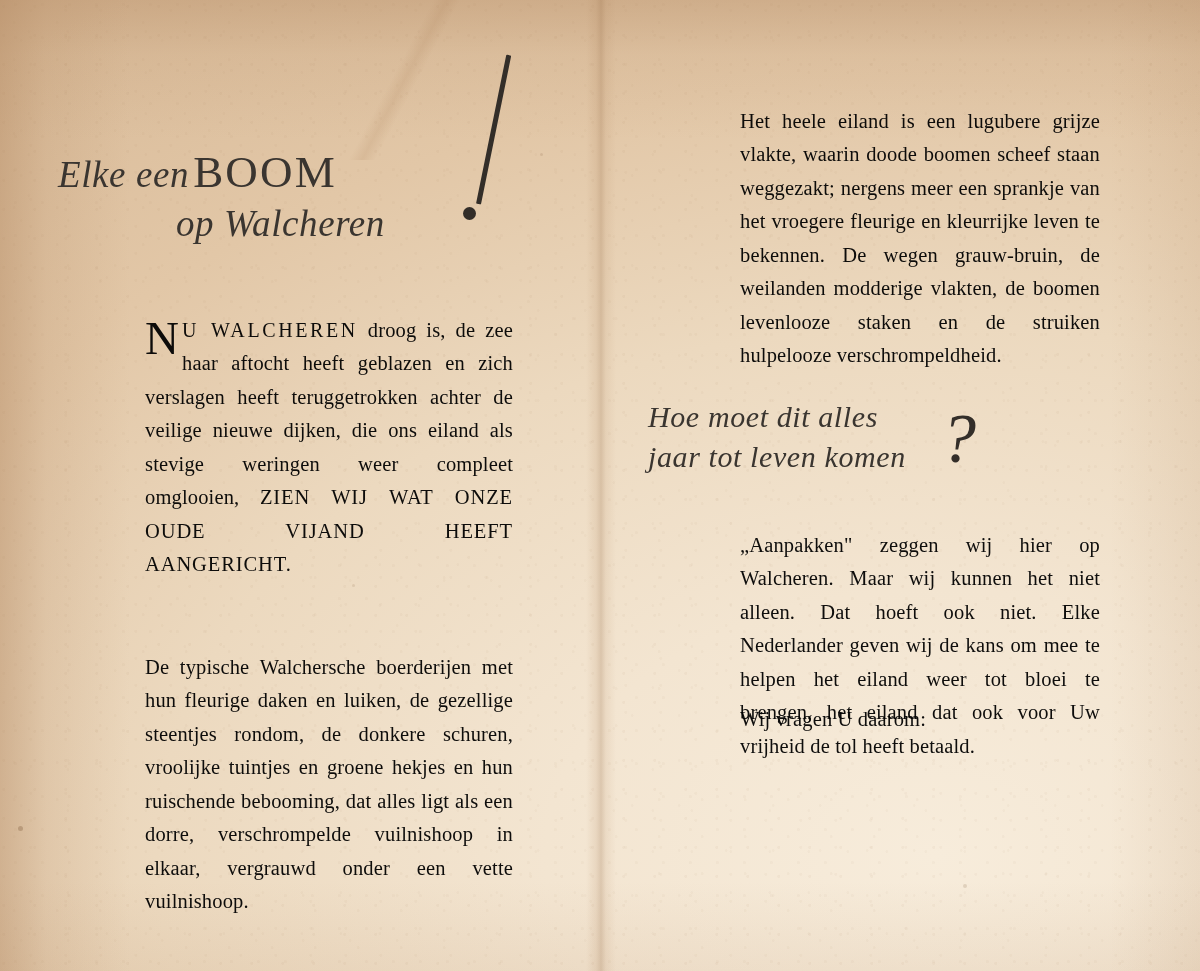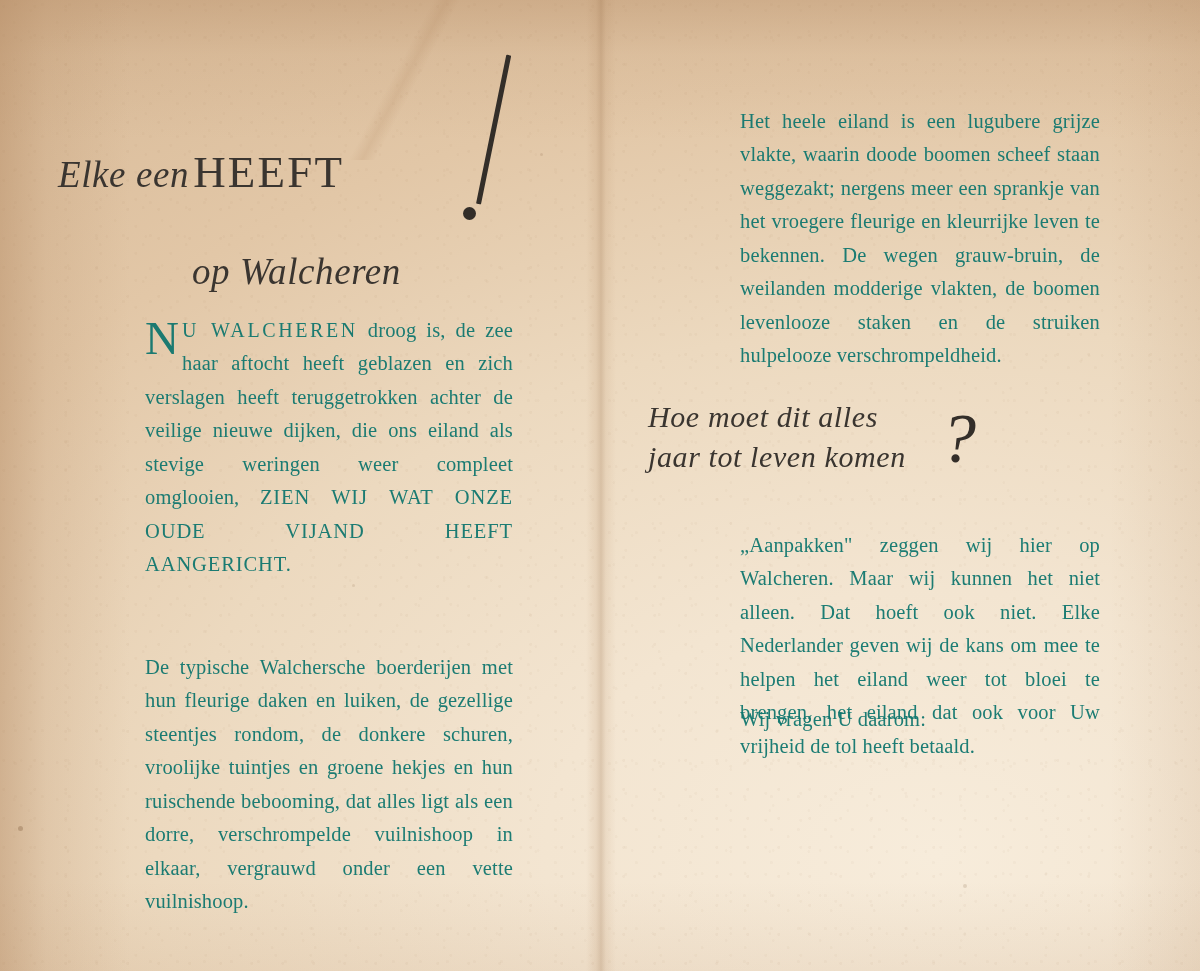--- a/index.html
+++ b/index.html
@@ -90,24 +90,23 @@
     height: 130px;
   }
   .title-line1 {
     position: absolute;
     left: 38px;
     top: 6px;
     white-space: nowrap;
   }
   .title-line2 {
     position: absolute;
-    left: 172px;
+    left: 156px;
     top: 62px;
     white-space: nowrap;
-    margin-top: 48px;
   }
   .t-script {
     font-style: italic;
     font-size: 37px;
     letter-spacing: 0.6px;
   }
   .t-caps {
     font-size: 45px;
     letter-spacing: 2.2px;
   }
@@ -166,21 +165,21 @@
   }
 
   
   .para {
     position: absolute;
     font-size: 20.5px;
     line-height: 33.5px;
     text-align: justify;
     text-justify: inter-word;
     letter-spacing: 0.15px;
-    color: #0f766e;
+    color: #000000;
   }
   .para.nolast { text-align-last: left; }
   .dropcap {
     float: left;
     font-size: 47px;
     line-height: 40px;
     padding: 3px 3px 0 0;
     margin-top: 1px;
   }
   .smallcaps {
@@ -221,21 +220,21 @@
   <div class="crease-diag"></div>
 
   <div class="speck" style="left:18px;  top:826px; width:5px;  height:5px;"></div>
   <div class="speck" style="left:963px; top:884px; width:4px;  height:4px; opacity:.55;"></div>
   <div class="speck" style="left:540px; top:153px; width:3px;  height:3px; opacity:.5;"></div>
   <div class="speck" style="left:352px; top:584px; width:3px;  height:3px; opacity:.45;"></div>
 
   <div class="title-block">
     <div class="title-line1">
       <span class="t-script">Elke een</span>
-      <span class="t-caps">HEEFT</span>
+      <span class="t-caps">BOOM</span>
     </div>
     <div class="title-line2">
       <span class="t-script">op Walcheren</span>
     </div>
   </div>
   <div class="bang">
     <div class="bang-stroke"></div>
     <div class="bang-dot"></div>
   </div>
 

